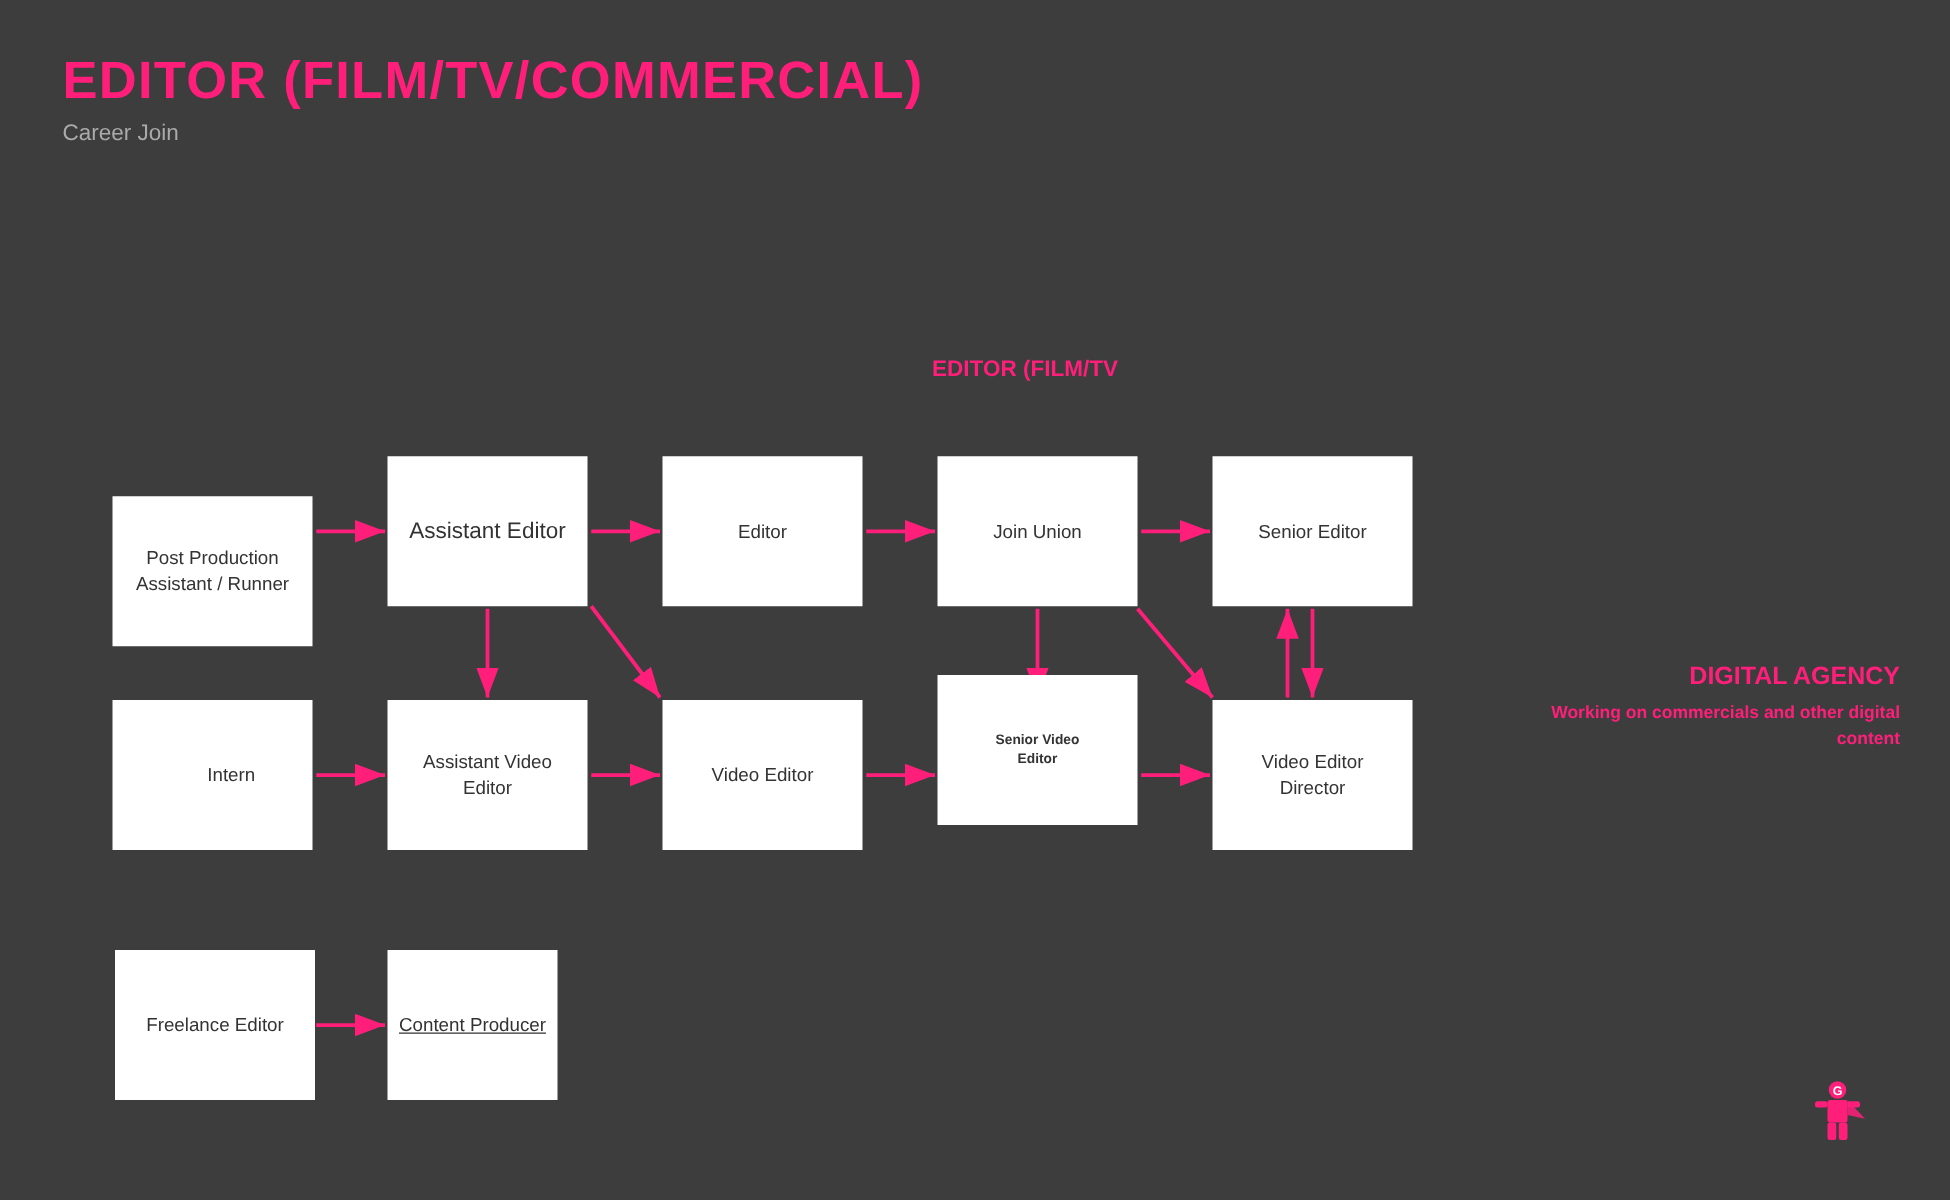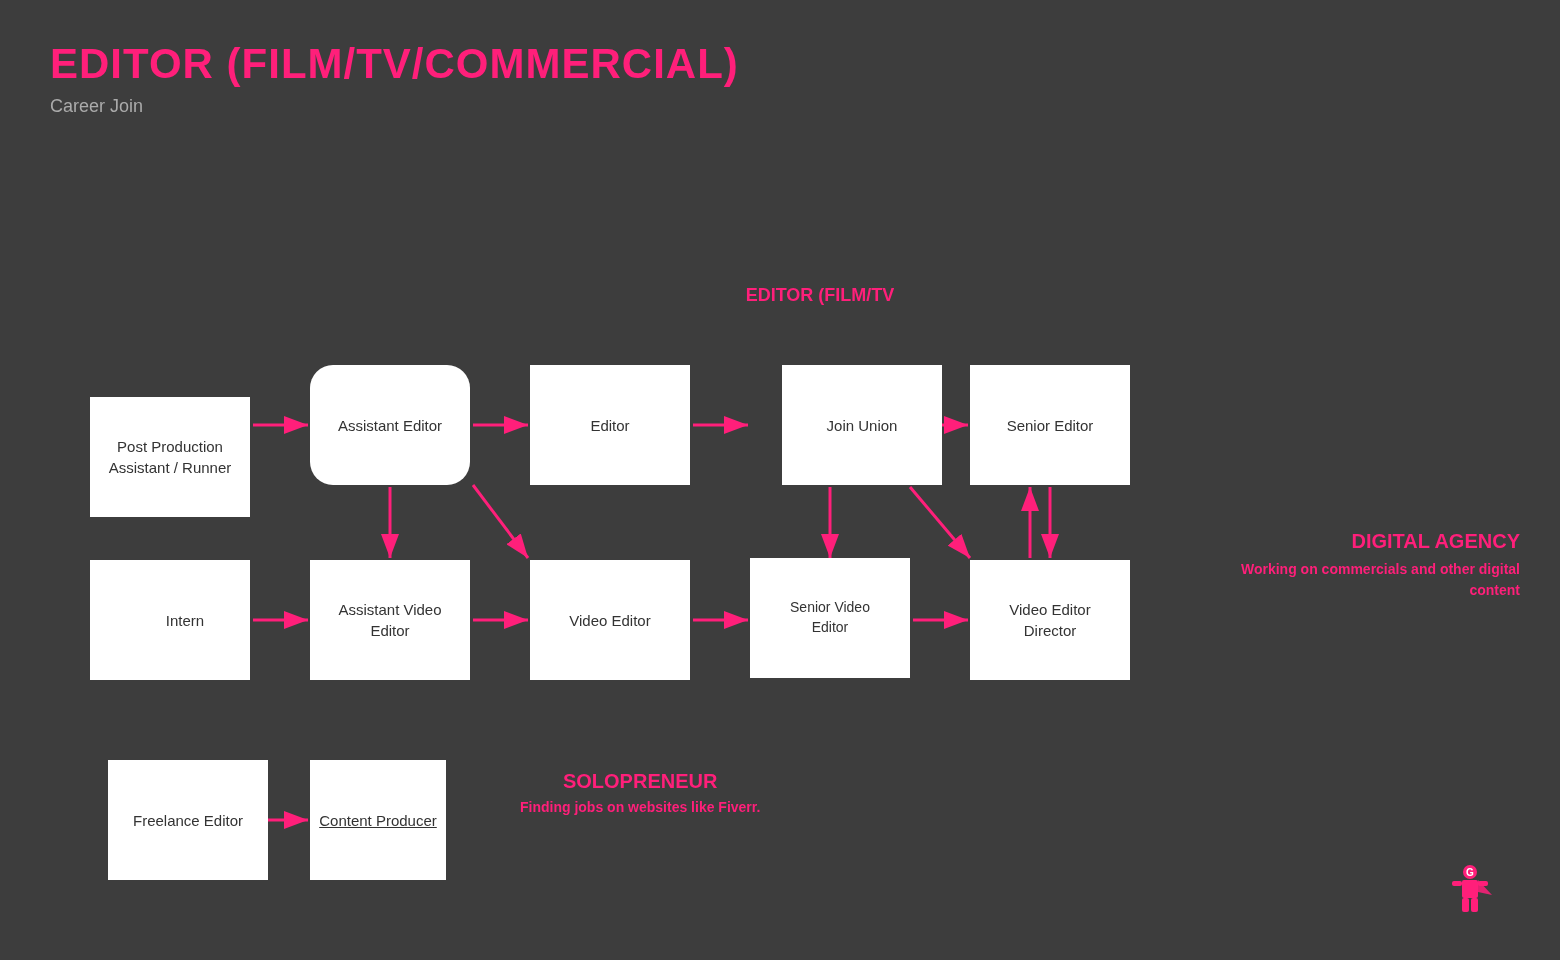--- a/index.html
+++ b/index.html
@@ -154,42 +154,38 @@
     <line x1="830" y1="357" x2="830" y2="428" stroke="#ff1f7a" stroke-width="3" marker-end="url(#arrowhead)"></line>
 
     <line x1="910" y1="357" x2="970" y2="428" stroke="#ff1f7a" stroke-width="3" marker-end="url(#arrowhead)"></line>
 
     <line x1="1050" y1="357" x2="1050" y2="428" stroke="#ff1f7a" stroke-width="3" marker-end="url(#arrowhead)"></line>
     <line x1="1030" y1="428" x2="1030" y2="357" stroke="#ff1f7a" stroke-width="3" marker-end="url(#arrowhead)"></line>
   </svg>
 
   <div id="cards-container">
       <div class="card" style="left: 90px; top: 235px; width: 160px; height: 120px; font-size: 15px; margin-top: 32px;">Post Production<br>Assistant / Runner</div>
-      <div class="card" style="left: 310px; top: 235px; width: 160px; height: 120px; font-size: 15px; border-radius: 23px;">Assistant Editor</div>
+      <div class="card" style="left: 310px; top: 235px; width: 160px; height: 120px; font-size: 18px;">Assistant Editor</div>
       <div class="card" style="left: 530px; top: 235px; width: 160px; height: 120px; font-size: 15px;">Editor</div>
-      <div class="card" style="left: 750px; top: 235px; width: 160px; height: 120px; font-size: 15px; margin-left: 32px;">Join Union</div>
+      <div class="card" style="left: 750px; top: 235px; width: 160px; height: 120px; font-size: 15px;">Join Union</div>
       <div class="card" style="left: 970px; top: 235px; width: 160px; height: 120px; font-size: 15px;">Senior Editor</div>
       <div class="card" style="left: 90px; top: 430px; width: 160px; height: 120px; font-size: 15px; padding-left: 30px;">Intern</div>
       <div class="card" style="left: 310px; top: 430px; width: 160px; height: 120px; font-size: 15px;">Assistant Video<br>Editor</div>
       <div class="card" style="left: 530px; top: 430px; width: 160px; height: 120px; font-size: 15px;">Video Editor</div>
-      <div class="card" style="left: 750px; top: 428px; width: 160px; height: 120px; font-size: 14px;">Senior Video<br>Editor</div>
+      <div class="card" style="left: 750px; top: 410px; width: 160px; height: 120px; font-size: 11px; font-weight: bold;">Senior Video<br>Editor</div>
       <div class="card" style="left: 970px; top: 430px; width: 160px; height: 120px; font-size: 15px;">Video Editor<br>Director</div>
-      <div class="card" style="left: 108px; top: 630px; width: 160px; height: 120px; font-size: 15px;">Freelance Editor</div>
+      <div class="card" style="left: 92px; top: 630px; width: 160px; height: 120px; font-size: 15px;">Freelance Editor</div>
       <div class="card" style="left: 310px; top: 630px; width: 136px; height: 120px; font-size: 15px; text-decoration: underline;">Content Producer</div>
     </div>
 
   <div class="digital-agency-label">
     <div class="da-title">DIGITAL AGENCY</div>
     <div class="da-desc" id="da-desc">Working on commercials and other digital<br>content</div>
   </div>
 
-  <div class="solopreneur-label">
-    <div class="solo-title">SOLOPRENEUR</div>
-    <div class="solo-desc">Finding jobs on websites like Fiverr.</div>
-  </div>
 </div>
 
 <div class="logo">
   <svg viewBox="0 0 60 60" xmlns="http://www.w3.org/2000/svg">
 
     <circle cx="30" cy="12" r="7" fill="#ff1f7a"></circle>
     <text x="30" y="16" text-anchor="middle" fill="white" font-size="10" font-weight="bold">G</text>
 
     <rect x="22" y="20" width="16" height="18" rx="2" fill="#ff1f7a"></rect>
 

